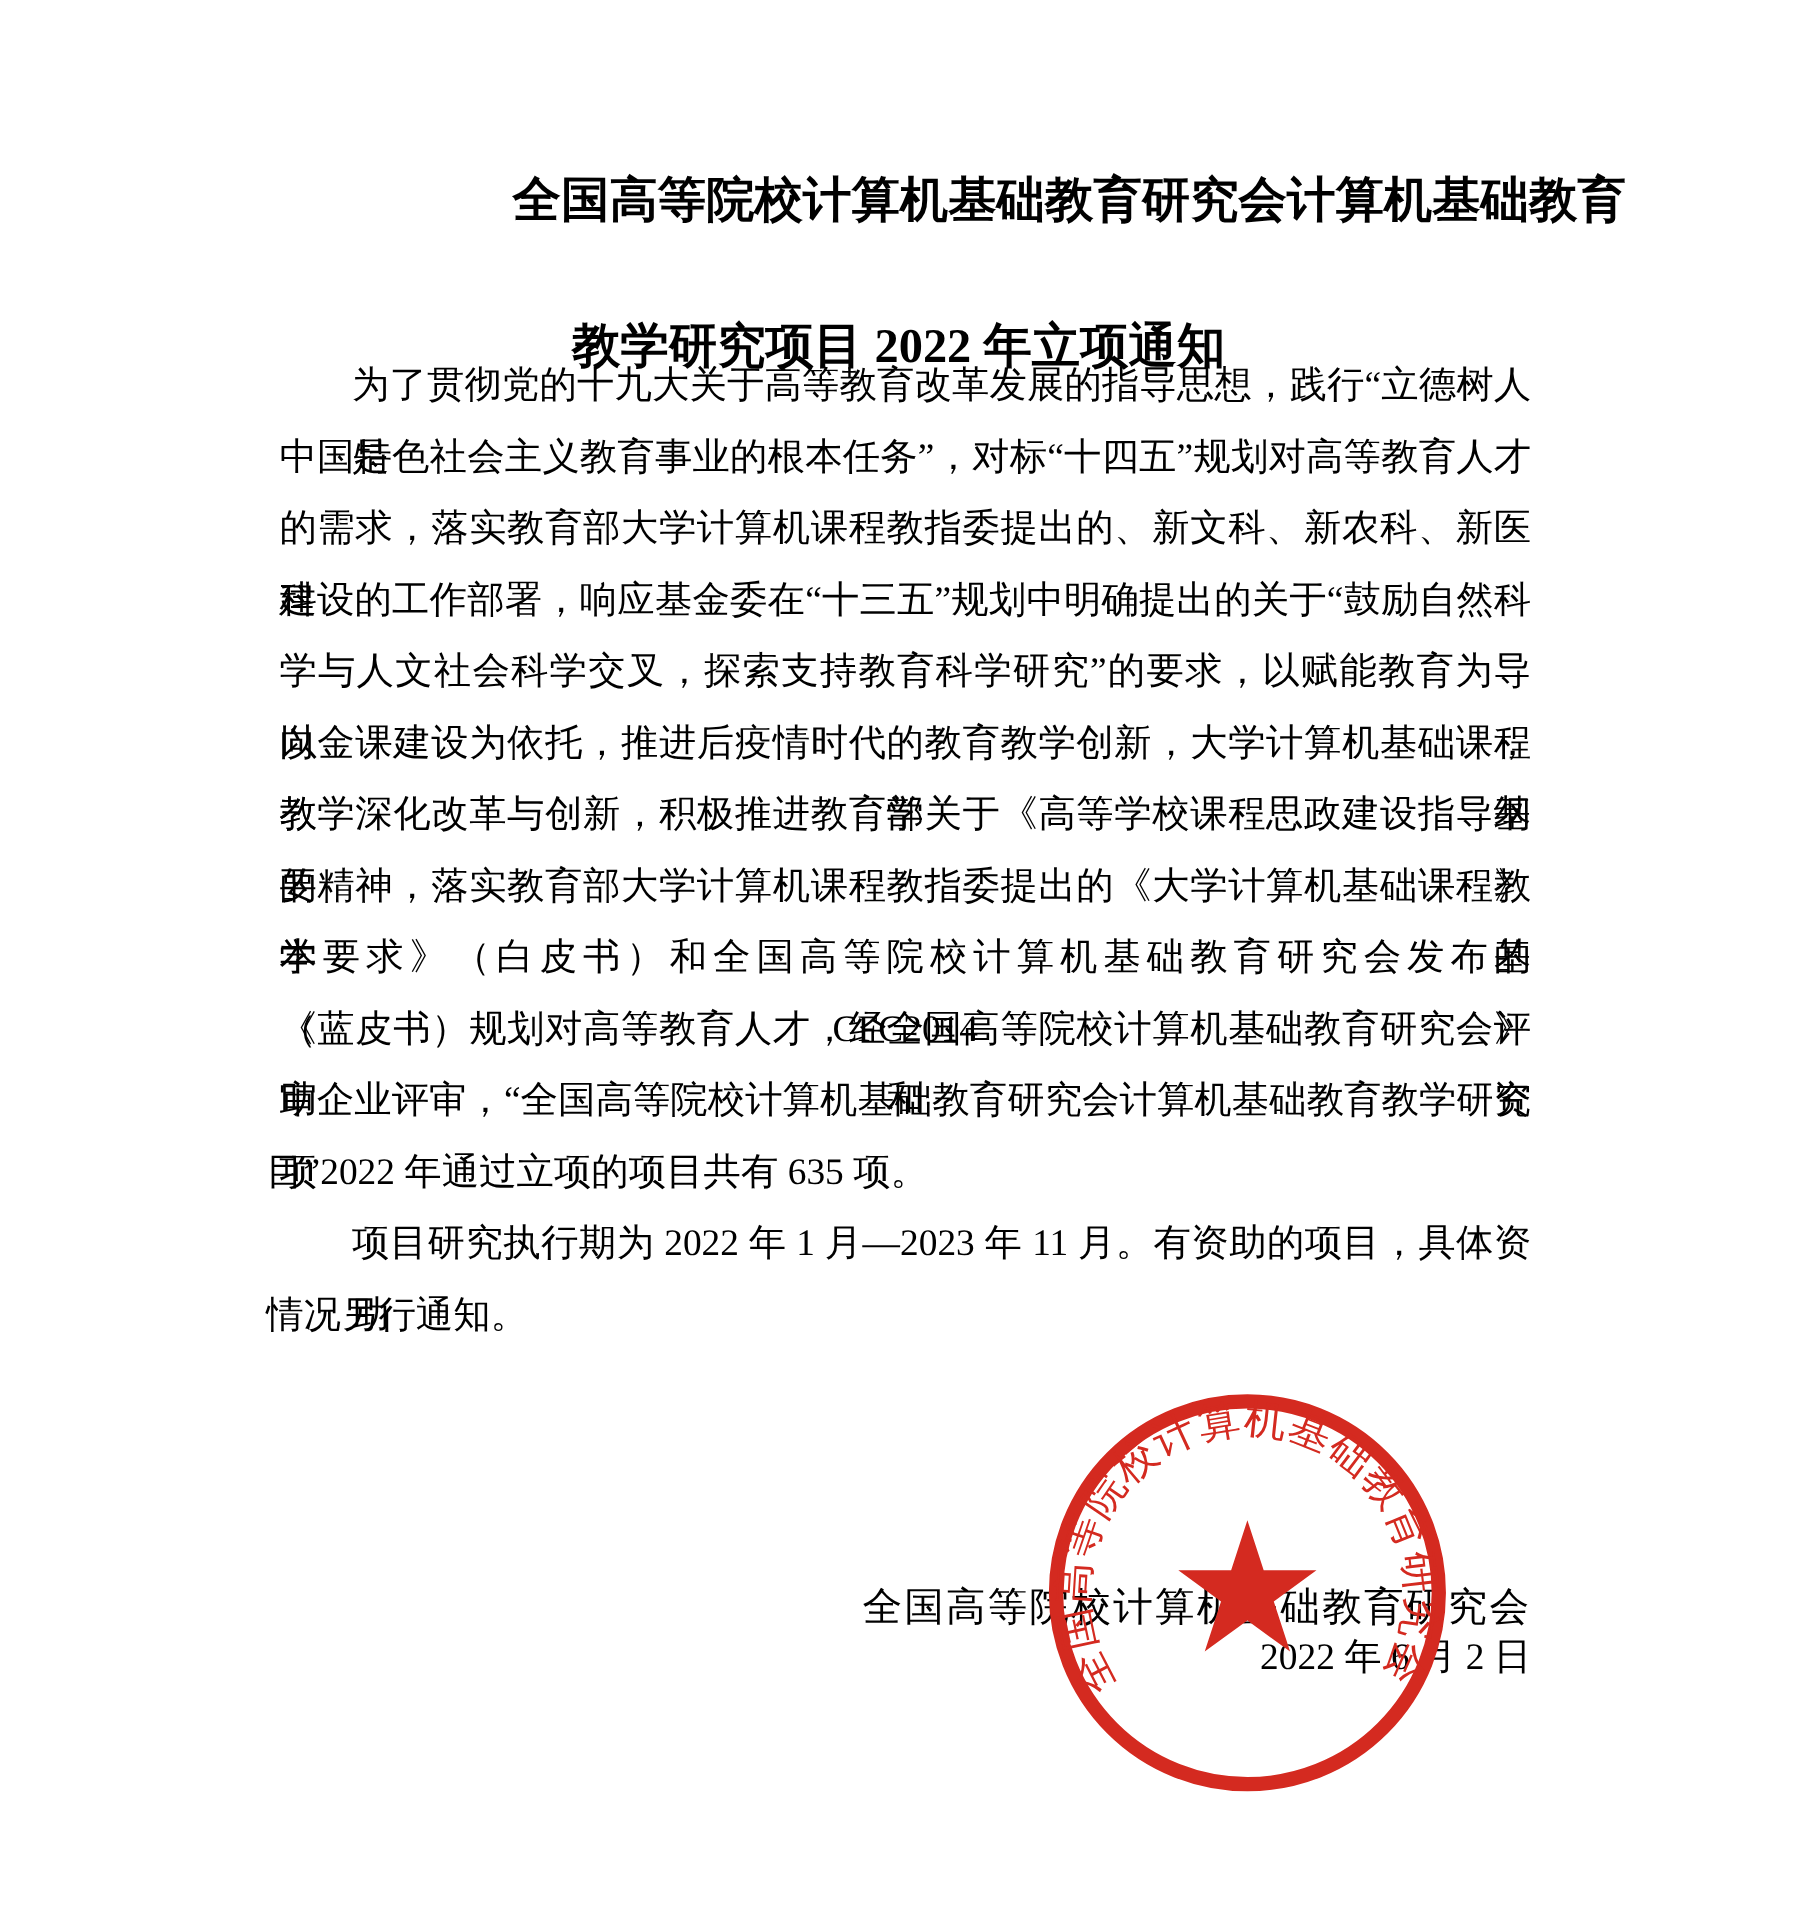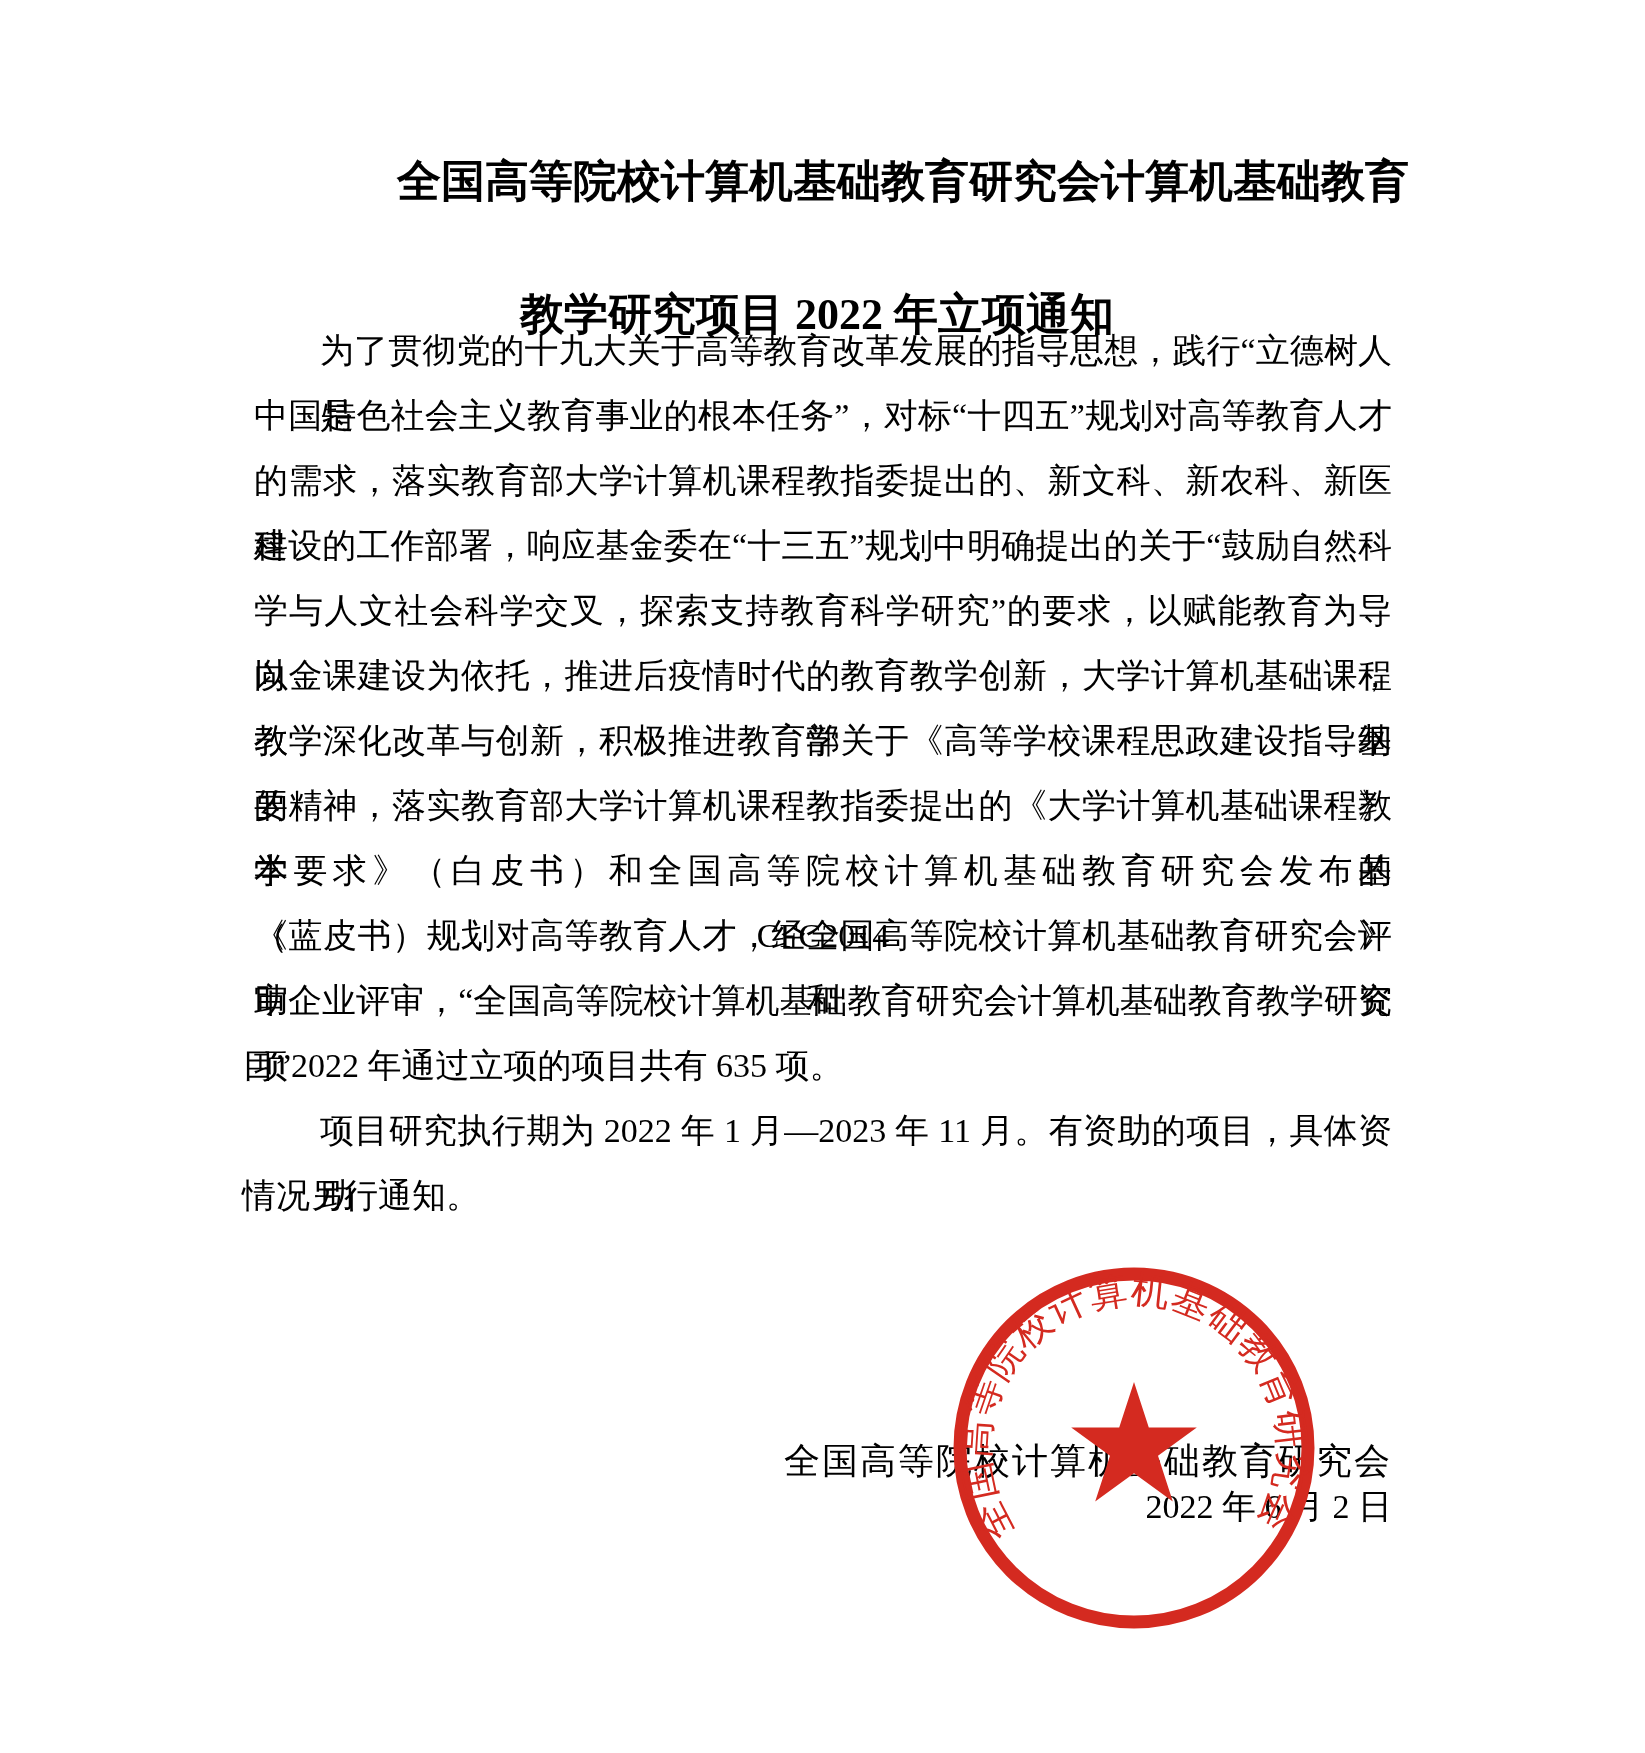--- a/index.html
+++ b/index.html
@@ -13,21 +13,21 @@
   }
   .title-line {
     position:absolute;
     left:242px; width:1150px;
     text-align:center;
     font-weight:700;
     font-size:44px;
     line-height:60px;
     white-space:nowrap;
   }
-  #title-1 { top:152px; padding-left:86px; }
+  #title-1 { top:152px; padding-left:86px;text-align:right; }
   #title-2 { top:241px;margin-top:44px; }
   .body-block {
     position:absolute;
     left:242px; top:318px;
     width:1150px;
     font-size:34px;
   }
   .bodyline {
     height:65px;
     line-height:65px;

